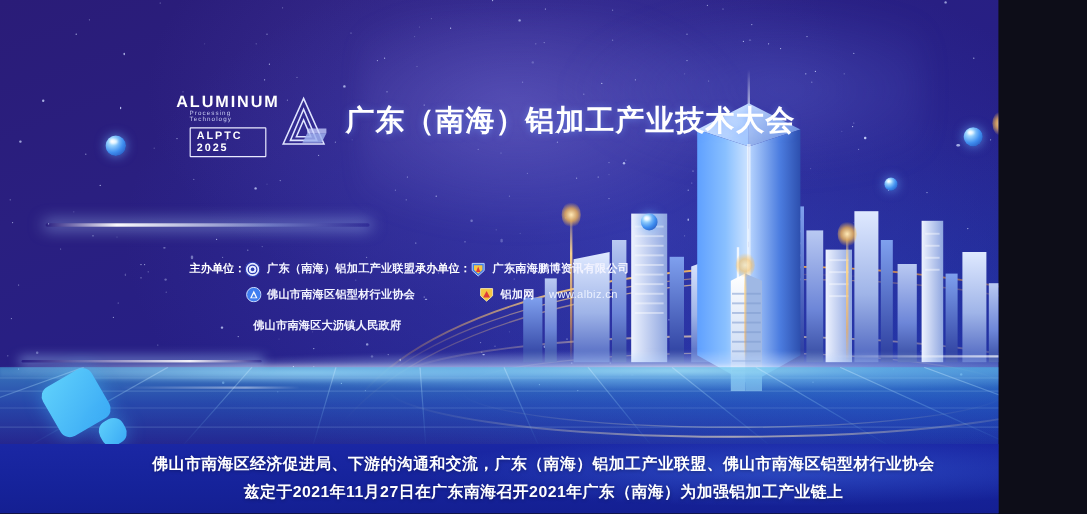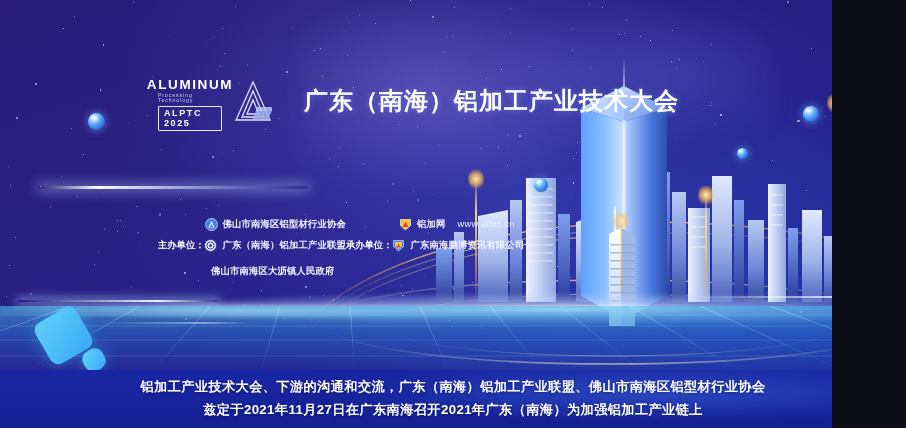--- a/index.html
+++ b/index.html
@@ -80,21 +80,21 @@
   
   .header{position:absolute;left:158px;top:78px;display:flex;align-items:center;gap:10px;}
   .logomark{position:relative;width:64px;height:46px;flex:none;}
   .logotext{display:flex;flex-direction:column;align-items:center;gap:1px;}
   .lt-main{font-size:13.5px;font-weight:bold;letter-spacing:1.6px;color:#ffffff;line-height:1;}
   .lt-sub{font-size:5.2px;letter-spacing:.9px;color:#c9cdf2;line-height:1;}
   .lt-badge{margin-top:2px;border:1px solid #e9eaff;padding:1px 5px;border-radius:1px;
     font-size:9px;font-weight:bold;letter-spacing:1.6px;color:#ffffff;line-height:1.15;}
   .logoicon{width:42px;height:44px;}
 
-  .titles{display:flex;flex-direction:column;justify-content:center;margin-left:20px;}
+  .titles{display:flex;flex-direction:column;justify-content:center;margin-left:4px;}
   .title-cn{font-size:24px;font-weight:bold;color:#ffffff;letter-spacing:1px;line-height:1.12;
     text-shadow:0 1px 6px rgba(120,160,255,.5);}
   .title-en{font-size:8.4px;color:#bfc7ef;letter-spacing:.35px;margin-top:3px;}
 
   
   .slogan{position:absolute;left:158px;top:139px;
     font-size:35px;font-weight:bold;font-style:italic;letter-spacing:2px;line-height:1;
     background:linear-gradient(180deg,#ffeaa6 0%,#f6d277 38%,#e9b552 70%,#d99c3a 100%);
     -webkit-background-clip:text;background-clip:text;color:transparent;
     text-shadow:0 2px 8px rgba(255,190,80,.25);white-space:nowrap;}
@@ -608,66 +608,66 @@
       <div class="title-cn">广东（南海）铝加工产业技术大会</div>
     </div>
   </div>
 
   <div class="slogan-streak"></div>
 
   <div class="orgblock">
 
     <div class="orgrow">
       <div class="orgcol-l">
+        <span class="lbl">主办单位：</span>
+        <svg class="badge-ic" viewBox="0 0 13 13">
+          <circle cx="6.5" cy="6.5" r="6" fill="#e9edff" stroke="#2b3bb0" stroke-width="1"></circle>
+          <circle cx="6.5" cy="6.5" r="3.6" fill="none" stroke="#2b3bb0" stroke-width="1"></circle>
+          <circle cx="6.5" cy="6.5" r="1.5" fill="#2b3bb0"></circle>
+        </svg>
+        <span class="orgname">广东（南海）铝加工产业联盟</span>
+      </div>
+      <div class="orgcol-r">
+        <span class="lbl">承办单位：</span>
+        <svg class="badge-ic" viewBox="0 0 13 13">
+          <path d="M1.5,1.5 L11.5,1.5 L11.5,7.5 L6.5,12 L1.5,7.5 Z" fill="#3f7ef0" stroke="#cfe0ff" stroke-width=".7"></path>
+          <path d="M3,3 L10,3 L10,7 L6.5,10.2 L3,7 Z" fill="#f5c542"></path>
+          <path d="M6.5,4 L8.3,8.6 L4.7,8.6 Z" fill="#e03a3a"></path>
+        </svg>
+        <span class="orgname">广东南海鹏博资讯有限公司</span>
+      </div>
+    </div>
+
+    <div class="orgrow">
+      <div class="orgcol-l">
         <span class="spacer" style="width:53px"></span>
         <svg class="badge-ic" viewBox="0 0 13 13">
           <circle cx="6.5" cy="6.5" r="6" fill="#3f7ef0" stroke="#cfe0ff" stroke-width=".8"></circle>
           <path d="M6.5,3 L9.6,9.6 L3.4,9.6 Z" fill="#ffffff"></path>
           <path d="M6.5,5.6 L8.2,9 L4.8,9 Z" fill="#3f7ef0"></path>
         </svg>
         <span class="orgname">佛山市南海区铝型材行业协会</span>
       </div>
       <div class="orgcol-r">
         <span class="spacer" style="width:53px"></span>
         <svg class="badge-ic" viewBox="0 0 13 13">
           <path d="M1.5,1.5 L11.5,1.5 L11.5,7.5 L6.5,12 L1.5,7.5 Z" fill="#f5c542" stroke="#fff0b8" stroke-width=".7"></path>
           <path d="M6.5,3.6 L9.4,9 L3.6,9 Z" fill="#e03a3a"></path>
         </svg>
         <span class="orgname">铝加网</span>
         <span class="orgurl">www.albiz.cn</span>
       </div>
     </div>
-
-    <div class="orgrow">
-      <div class="orgcol-l">
-        <span class="lbl">主办单位：</span>
-        <svg class="badge-ic" viewBox="0 0 13 13">
-          <circle cx="6.5" cy="6.5" r="6" fill="#e9edff" stroke="#2b3bb0" stroke-width="1"></circle>
-          <circle cx="6.5" cy="6.5" r="3.6" fill="none" stroke="#2b3bb0" stroke-width="1"></circle>
-          <circle cx="6.5" cy="6.5" r="1.5" fill="#2b3bb0"></circle>
-        </svg>
-        <span class="orgname">广东（南海）铝加工产业联盟</span>
-      </div>
-      <div class="orgcol-r">
-        <span class="lbl">承办单位：</span>
-        <svg class="badge-ic" viewBox="0 0 13 13">
-          <path d="M1.5,1.5 L11.5,1.5 L11.5,7.5 L6.5,12 L1.5,7.5 Z" fill="#3f7ef0" stroke="#cfe0ff" stroke-width=".7"></path>
-          <path d="M3,3 L10,3 L10,7 L6.5,10.2 L3,7 Z" fill="#f5c542"></path>
-          <path d="M6.5,4 L8.3,8.6 L4.7,8.6 Z" fill="#e03a3a"></path>
-        </svg>
-        <span class="orgname">广东南海鹏博资讯有限公司</span>
-      </div>
-    </div>
   </div>
 
   <div class="support">
     <div class="ind">
       <span class="orgname">佛山市南海区大沥镇人民政府</span>
     </div>
   </div>
 
   <div class="band">
     <div class="shine"></div>
   </div>
-  <div class="bandline l1">铝加工产业技术大会、下游的沟通和交流，广东（南海）铝加工产业联盟、佛山市南海区铝型材行业协会</div>
+  <div class="bandline l1">佛山市南海区经济促进局、下游的沟通和交流，广东（南海）铝加工产业联盟、佛山市南海区铝型材行业协会</div>
   <div class="bandline l2">兹定于2021年11月27日在广东南海召开2021年广东（南海）为加强铝加工产业链上</div>
 
 </div>
 
 </body></html>

